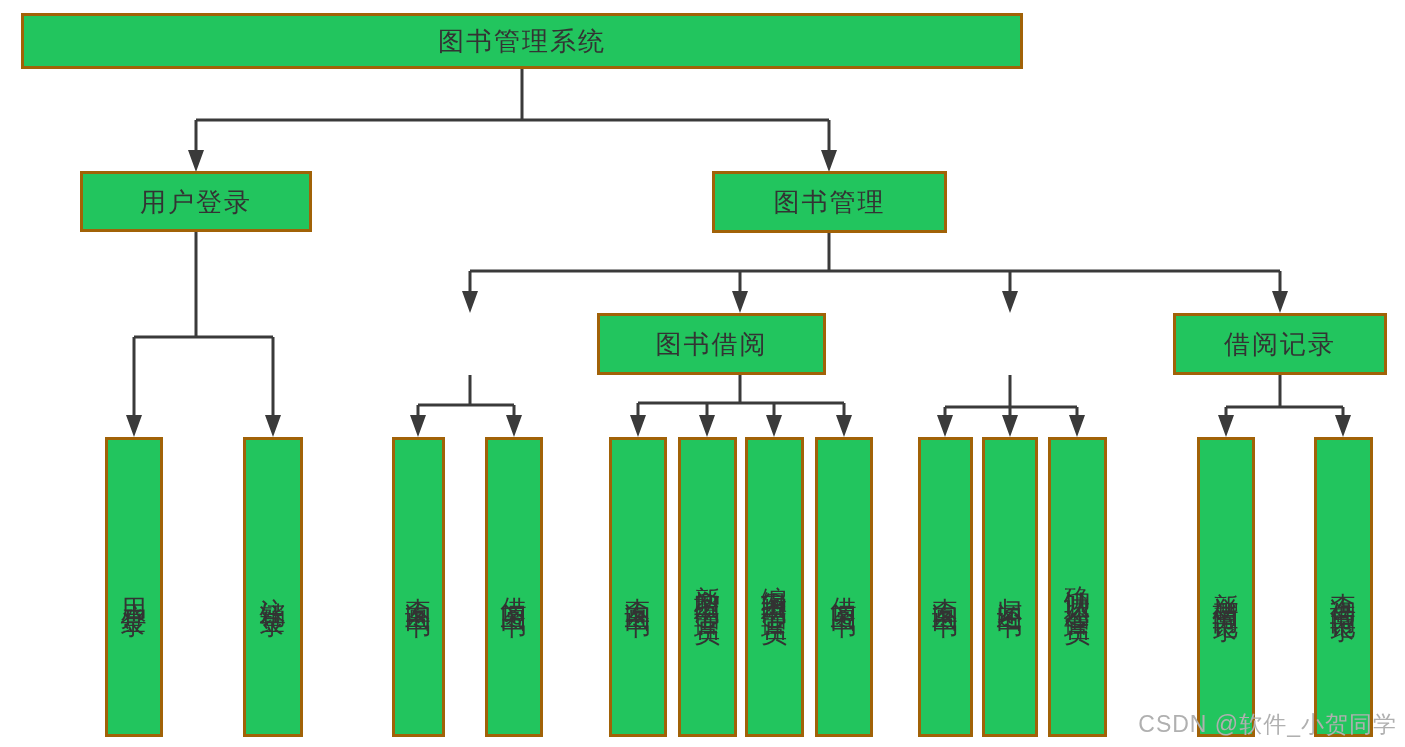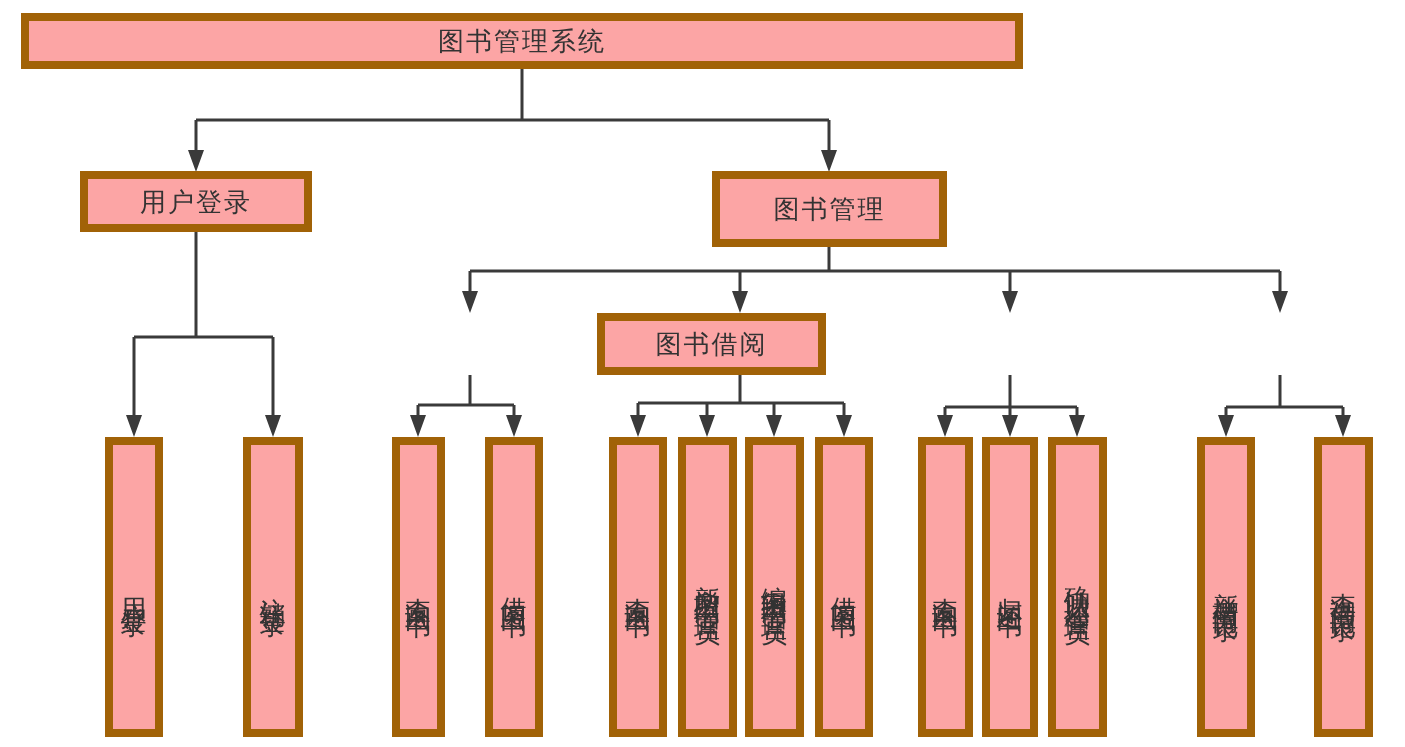--- a/index.html
+++ b/index.html
@@ -18,22 +18,22 @@
   .connectors {
     position: absolute;
     left: 0;
     top: 0;
     width: 1405px;
     height: 747px;
   }
   .node {
     position: absolute;
     box-sizing: border-box;
-    background: #fca5a5;
-    border: 8px solid #a16207;
+    background: #22c55e;
+    border: 3px solid #a16207;
     color: #333333;
     display: flex;
     align-items: center;
     justify-content: center;
     text-align: left;
     line-height: 1;
   }
   .node.h {
     font-size: 26px;
     letter-spacing: 2px;
@@ -77,23 +77,24 @@
              M630,415 L646,415 L638,437 Z  M699,415 L715,415 L707,437 Z
              M766,415 L782,415 L774,437 Z  M836,415 L852,415 L844,437 Z
              M937,415 L953,415 L945,437 Z  M1002,415 L1018,415 L1010,437 Z
              M1069,415 L1085,415 L1077,437 Z
              M1218,415 L1234,415 L1226,437 Z  M1335,415 L1351,415 L1343,437 Z" fill="#3a3a3a" stroke="none"></path>
   </svg>
 
   <div class="node h" style="left:21px; top:13px; width:1002px; height:56px">图书管理系统</div>
 
   <div class="node h" style="left:80px; top:171px; width:232px; height:61px">用户登录</div>
-  <div class="node h" style="left:712px; top:171px; width:235px; height:76px">图书管理</div>
+  <div class="node h" style="left:712px; top:171px; width:235px; height:62px">图书管理</div>
 
   <div class="node h" style="left:597px; top:313px; width:229px; height:62px">图书借阅</div>
+  <div class="node h" style="left:1173px; top:313px; width:214px; height:62px">借阅记录</div>
 
   <div class="node v" style="left:105px; top:437px; width:58px; height:300px">
     <span class="vtext">用户登录</span>
   </div>
   <div class="node v" style="left:243px; top:437px; width:60px; height:300px">
     <span class="vtext">注销登录</span>
   </div>
 
   <div class="node v" style="left:392px; top:437px; width:53px; height:300px">
     <span class="vtext">查询图书</span>
@@ -125,14 +126,15 @@
     <span class="vtext">确认归还（管理员）</span>
   </div>
 
   <div class="node v" style="left:1197px; top:437px; width:58px; height:300px">
     <span class="vtext">新增借阅记录</span>
   </div>
   <div class="node v" style="left:1314px; top:437px; width:59px; height:300px">
     <span class="vtext">查询借阅记录</span>
   </div>
 
+  <div class="watermark">CSDN @软件_小贺同学</div>
 
 </div>
 
 </body></html>

